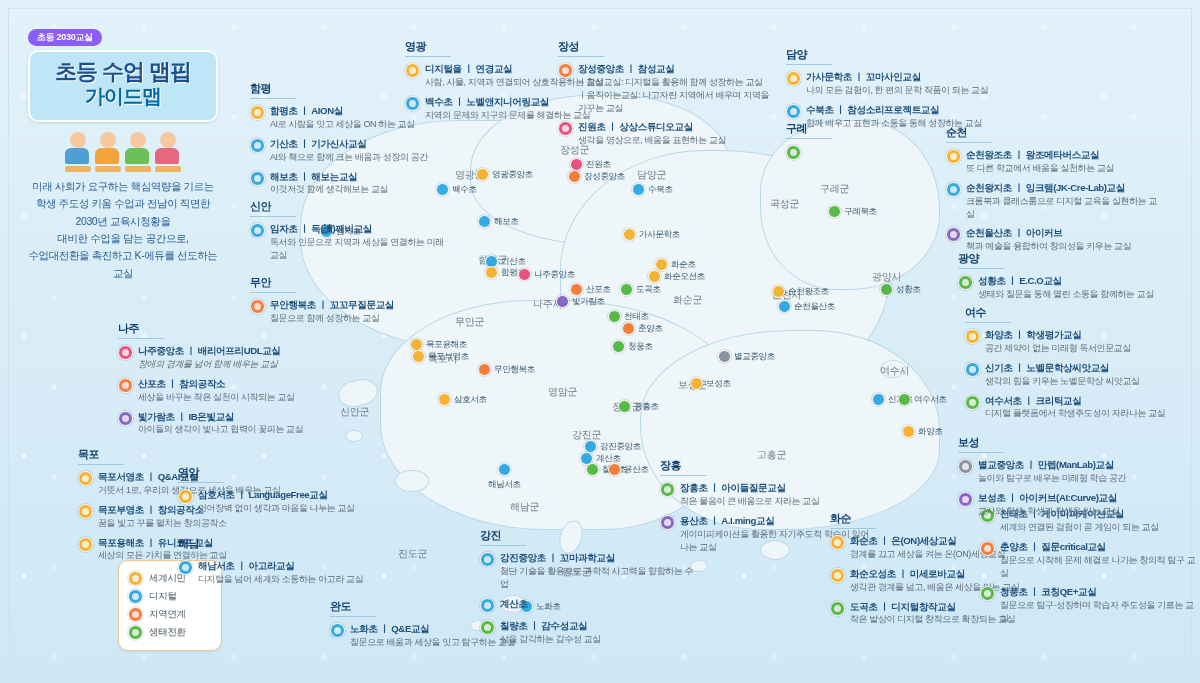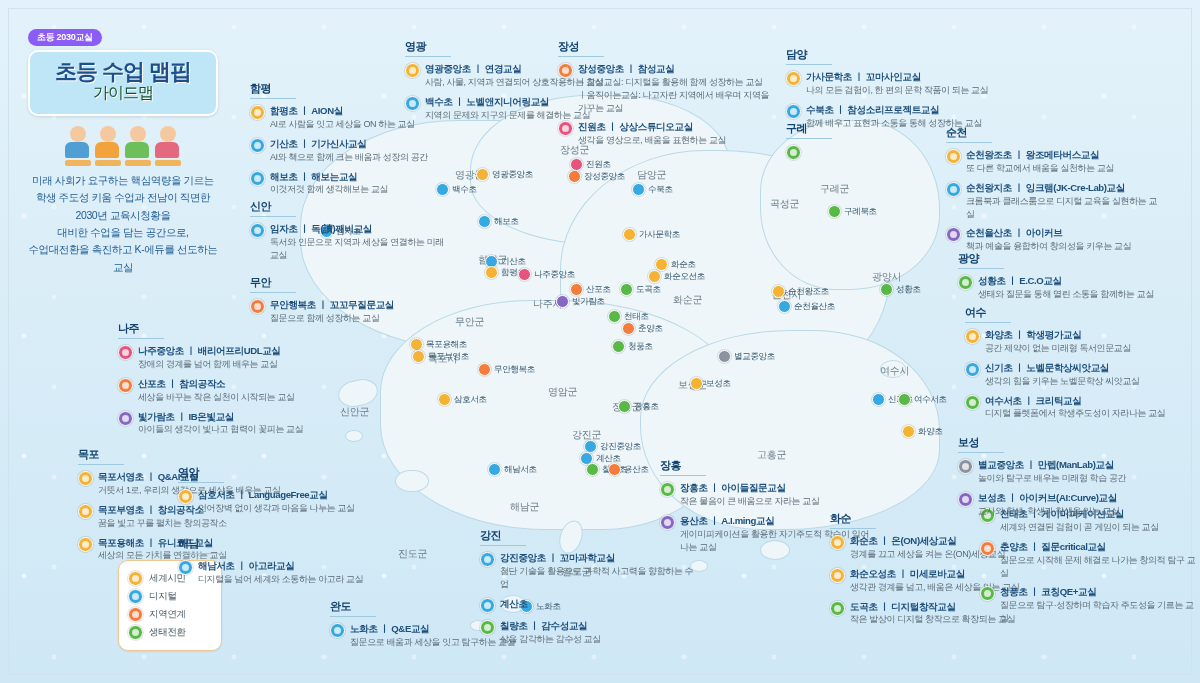--- a/index.html
+++ b/index.html
@@ -71,21 +71,21 @@
   .title-box{
     margin-top:4px; background:#bfe6f6; border:2px solid #fff;
     border-radius:10px; padding:8px 6px 10px; text-align:center;
     box-shadow:0 1px 3px rgba(0,0,0,.12);
   }
   .title-main{
     color:#1c4f8b; font-size:22px; font-weight:bold; letter-spacing:-1px;
     line-height:1.05; text-shadow:1px 1px 0 #fff;
   }
   .title-sub{
-    color:#14532d; font-size:16px; font-weight:normal; letter-spacing:-1px;
+    color:#0369a1; font-size:20px; font-weight:bold; letter-spacing:-1px;
     text-shadow:1px 1px 0 #fff;
   }
   .kids{
     margin:10px 0 6px; display:flex; justify-content:center; gap:4px; align-items:flex-end;
   }
   .kid{ width:26px; }
   .kid .head{ width:16px;height:16px;border-radius:50%;margin:0 auto;}
   .kid .body{ width:24px;height:16px;border-radius:6px 6px 2px 2px; }
   .desk{
     height:6px; background:#f0b35e; border-radius:2px; margin-top:2px;
@@ -238,21 +238,21 @@
         <span class="nm">목포용해초</span>
       </div>
       <div class="pin" style="left: 412px; top: 350px;">
         <span class="dot" style="background: rgb(245, 179, 53);"></span>
         <span class="nm">목포부영초</span>
       </div>
       <div class="pin" style="left: 438px; top: 393px;">
         <span class="dot" style="background: rgb(245, 179, 53);"></span>
         <span class="nm">삼호서초</span>
       </div>
-      <div class="pin" style="left: 488px; top: 463px;">
+      <div class="pin" style="left: 488px; top: 463px; flex-direction: column;">
         <span class="dot" style="background: rgb(54, 169, 225);"></span>
         <span class="nm">해남서초</span>
       </div>
       <div class="pin" style="left: 520px; top: 600px;">
         <span class="dot" style="background: rgb(54, 169, 225);"></span>
         <span class="nm">노화초</span>
       </div>
       <div class="pin" style="left: 584px; top: 440px;">
         <span class="dot" style="background: rgb(54, 169, 225);"></span>
         <span class="nm">강진중앙초</span>
@@ -438,21 +438,21 @@
           <span class="badge" style="background: rgb(244, 124, 60);"></span>
           <div class="txt">
             <div class="hd">무안행복초 ㅣ 꼬꼬무질문교실</div>
             <div class="ds" style="white-space: pre-line;">질문으로 함께 성장하는 교실</div>
           </div>
         </div></div>
       <div class="card" style="left: 118px; top: 318px; width: 216px;"><div class="group-title">나주</div><div class="row">
           <span class="badge" style="background: rgb(232, 82, 127);"></span>
           <div class="txt">
             <div class="hd">나주중앙초 ㅣ 배리어프리UDL교실</div>
-            <div class="ds" style="white-space: pre-line;">장애의 경계를 넘어 함께 배우는 교실</div>
+            <div class="ds" style="white-space: pre-line; font-style: italic;">장애의 경계를 넘어 함께 배우는 교실</div>
           </div>
         </div><div class="row">
           <span class="badge" style="background: rgb(244, 124, 60);"></span>
           <div class="txt">
             <div class="hd">산포초 ㅣ 참의공작소</div>
             <div class="ds" style="white-space: pre-line;">세상을 바꾸는 작은 실천이 시작되는 교실</div>
           </div>
         </div><div class="row">
           <span class="badge" style="background: rgb(134, 103, 196);"></span>
           <div class="txt">
@@ -657,21 +657,21 @@
         </div><div class="row">
           <span class="badge" style="background: rgb(232, 82, 127);"></span>
           <div class="txt">
             <div class="hd">진원초 ㅣ 상상스튜디오교실</div>
             <div class="ds" style="white-space: pre-line;">생각을 영상으로, 배움을 표현하는 교실</div>
           </div>
         </div></div>
       <div class="card" style="left: 405px; top: 36px; width: 216px;"><div class="group-title">영광</div><div class="row">
           <span class="badge" style="background: rgb(245, 179, 53);"></span>
           <div class="txt">
-            <div class="hd">영광중앙초 ㅣ 연경교실</div>
+            <div class="hd">디지털을 ㅣ 연경교실</div>
             <div class="ds" style="white-space: pre-line;">사람, 사물, 지역과 연결되어 상호작용하는 교실</div>
           </div>
         </div><div class="row">
           <span class="badge" style="background: rgb(54, 169, 225);"></span>
           <div class="txt">
             <div class="hd">백수초 ㅣ 노벨앤지니어링교실</div>
             <div class="ds" style="white-space: pre-line;">지역의 문제와 지구의 문제를 해결하는 교실</div>
           </div>
         </div></div>
     </div>

